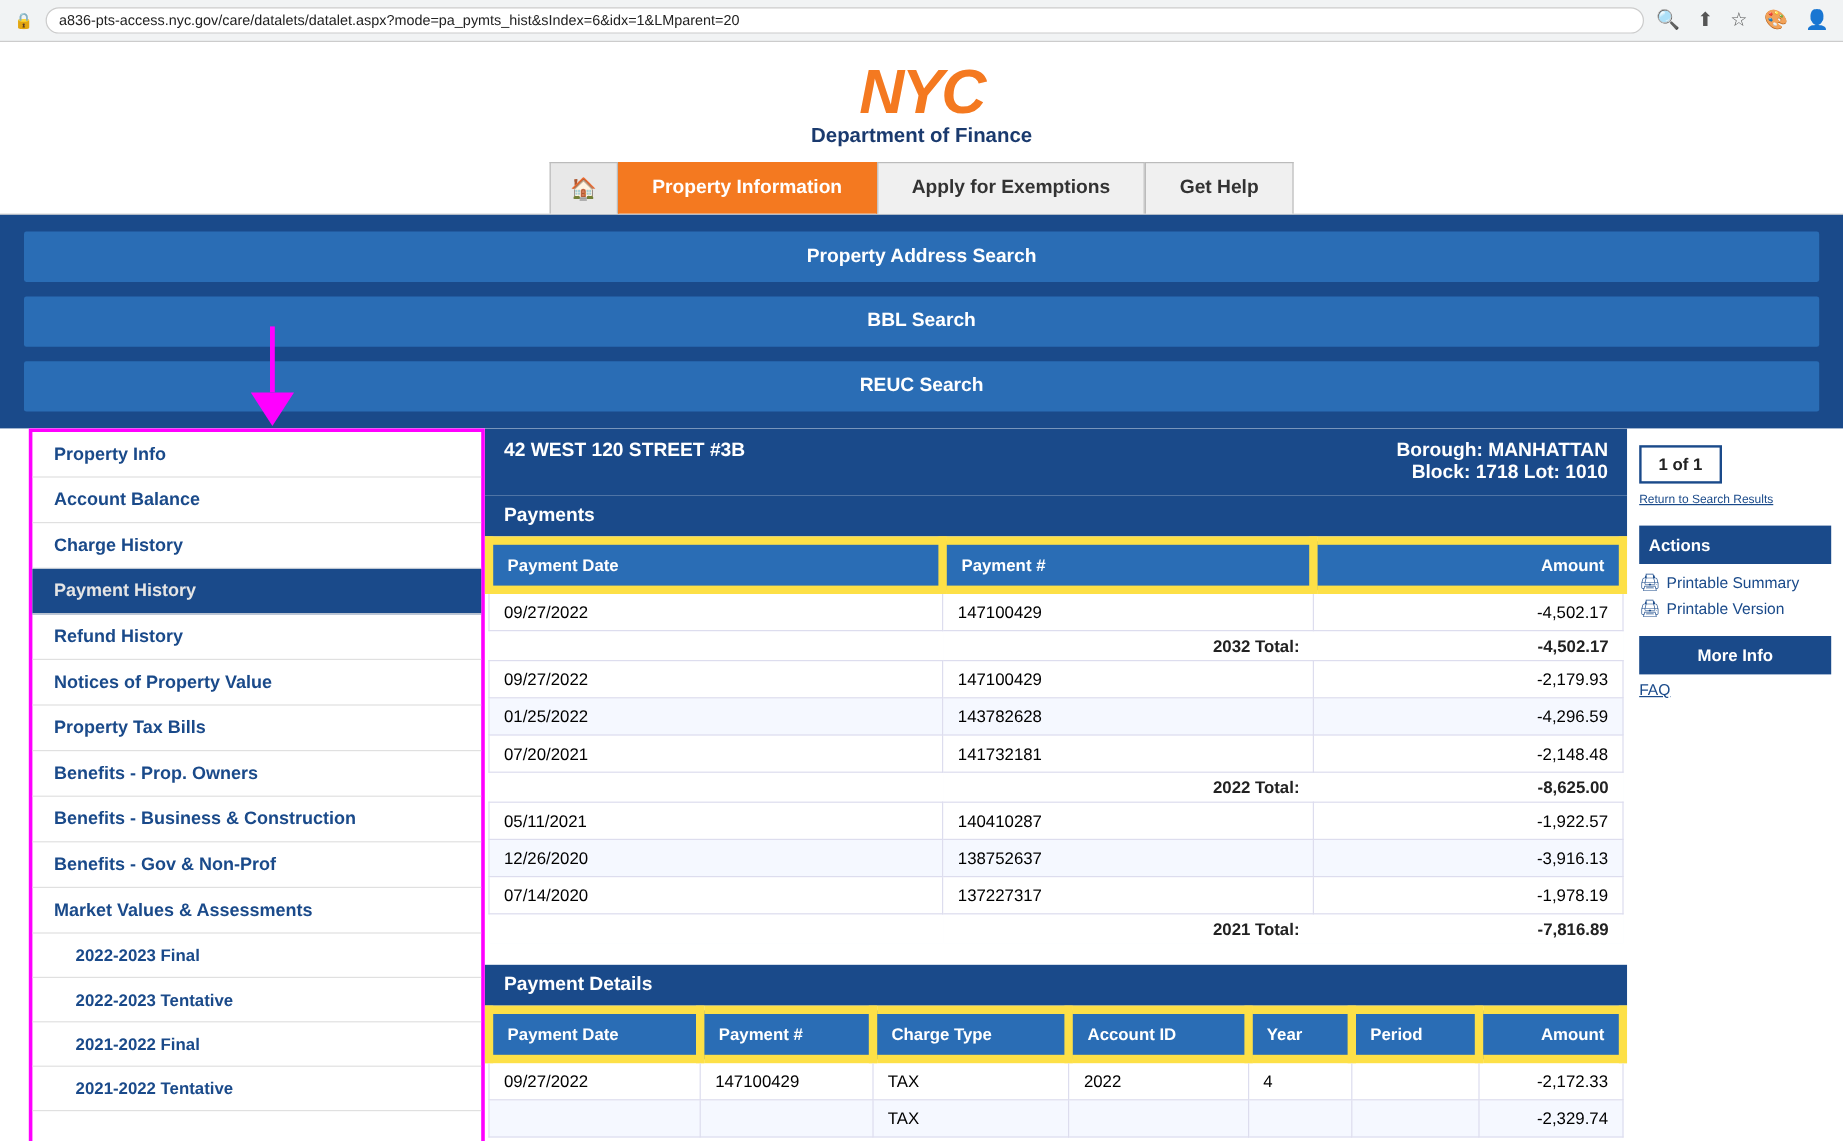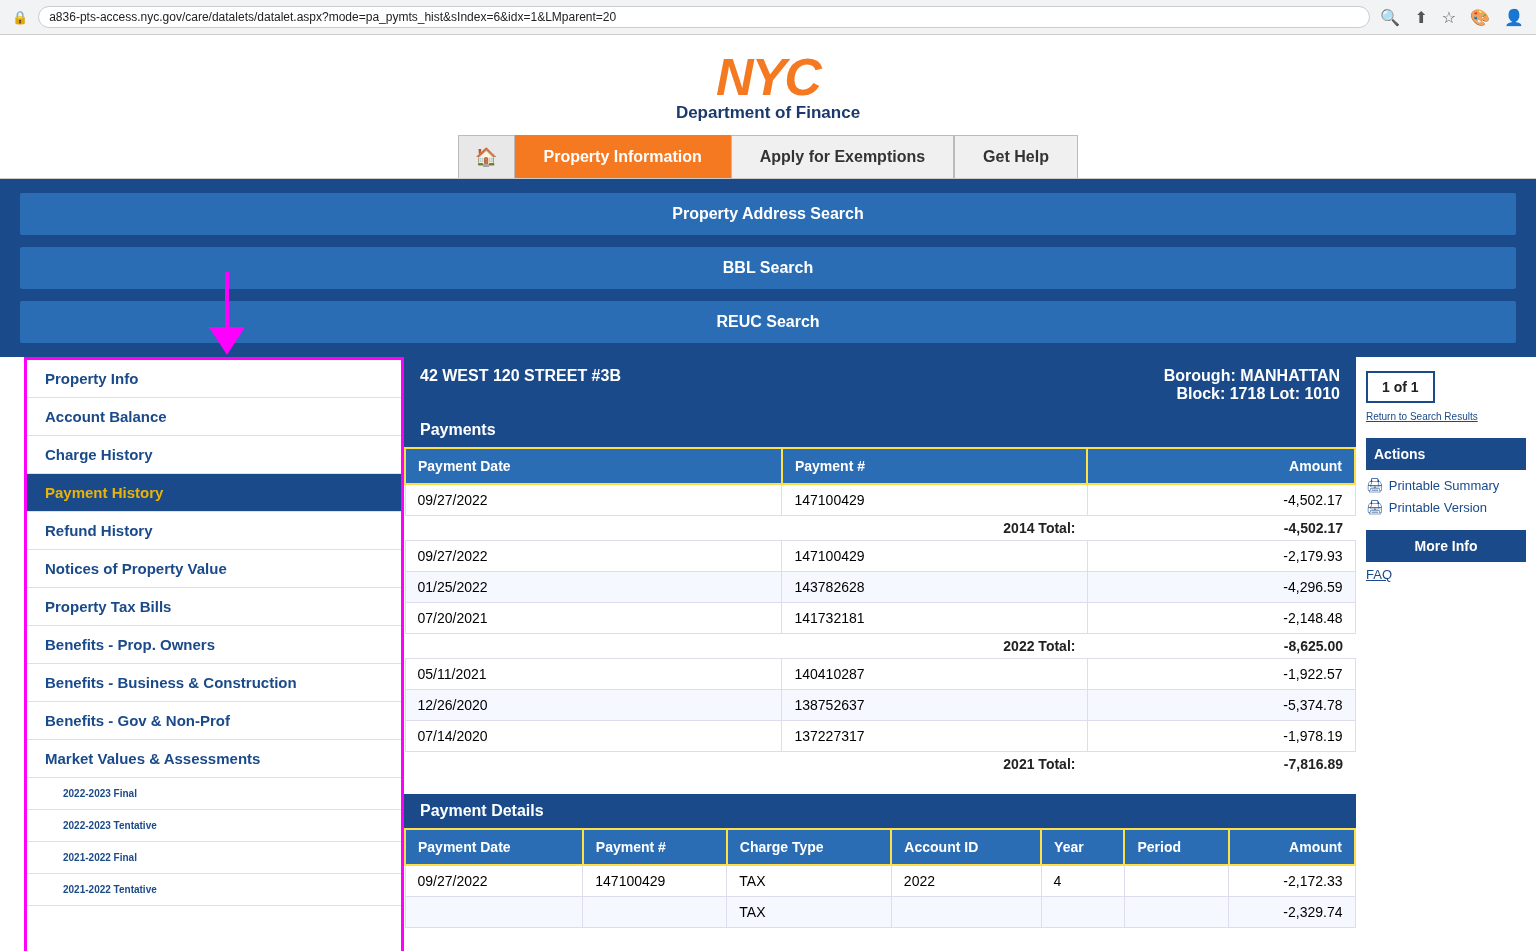--- a/index.html
+++ b/index.html
@@ -121,25 +121,25 @@
     .sidebar-item {
       padding: 10px 18px;
       border-bottom: 1px solid #e0e0e0;
       cursor: pointer;
       color: #1a4a8a;
       font-weight: bold;
       font-size: 15px;
     }
     .sidebar-item.active {
       background: #1a4a8a;
-      color: #eab308;
+      color: #e5e5e5;
     }
     .sidebar-item.sub {
       padding-left: 36px;
-      font-size: 10px;
+      font-size: 14px;
     }
 
     
     .content-area {
       flex: 1;
       padding: 0 0 20px 0;
       overflow-x: auto;
     }
 
     
@@ -170,21 +170,21 @@
     }
     .data-table thead tr {
       background: #2a6db5;
       color: #fff;
     }
     .data-table thead th {
       padding: 9px 12px;
       font-size: 14px;
       font-weight: bold;
       text-align: left;
-      border: 2px solid #fde047;
+      border: 7px solid #fde047;
     }
     .data-table tbody tr {
       background: #fff;
     }
     .data-table tbody tr:nth-child(even) {
       background: #f5f8ff;
     }
     .data-table tbody td {
       padding: 7px 12px;
       border: 1px solid #dde;
@@ -342,21 +342,21 @@
         </tr>
       </thead>
       <tbody>
         <tr>
           <td>09/27/2022</td>
           <td>147100429</td>
           <td class="amount-col">-4,502.17</td>
         </tr>
         <tr class="total-row">
           <td></td>
-          <td style="text-align:right;">2014 Total:</td>
+          <td style="text-align:right;">2032 Total:</td>
           <td class="amount-col">-4,502.17</td>
         </tr>
         <tr>
           <td>09/27/2022</td>
           <td>147100429</td>
           <td class="amount-col">-2,179.93</td>
         </tr>
         <tr>
           <td>01/25/2022</td>
           <td>143782628</td>
@@ -373,21 +373,21 @@
           <td class="amount-col">-8,625.00</td>
         </tr>
         <tr>
           <td>05/11/2021</td>
           <td>140410287</td>
           <td class="amount-col">-1,922.57</td>
         </tr>
         <tr>
           <td>12/26/2020</td>
           <td>138752637</td>
-          <td class="amount-col">-5,374.78</td>
+          <td class="amount-col">-3,916.13</td>
         </tr>
         <tr>
           <td>07/14/2020</td>
           <td>137227317</td>
           <td class="amount-col">-1,978.19</td>
         </tr>
         <tr class="total-row">
           <td></td>
           <td style="text-align:right;">2021 Total:</td>
           <td class="amount-col">-7,816.89</td>

